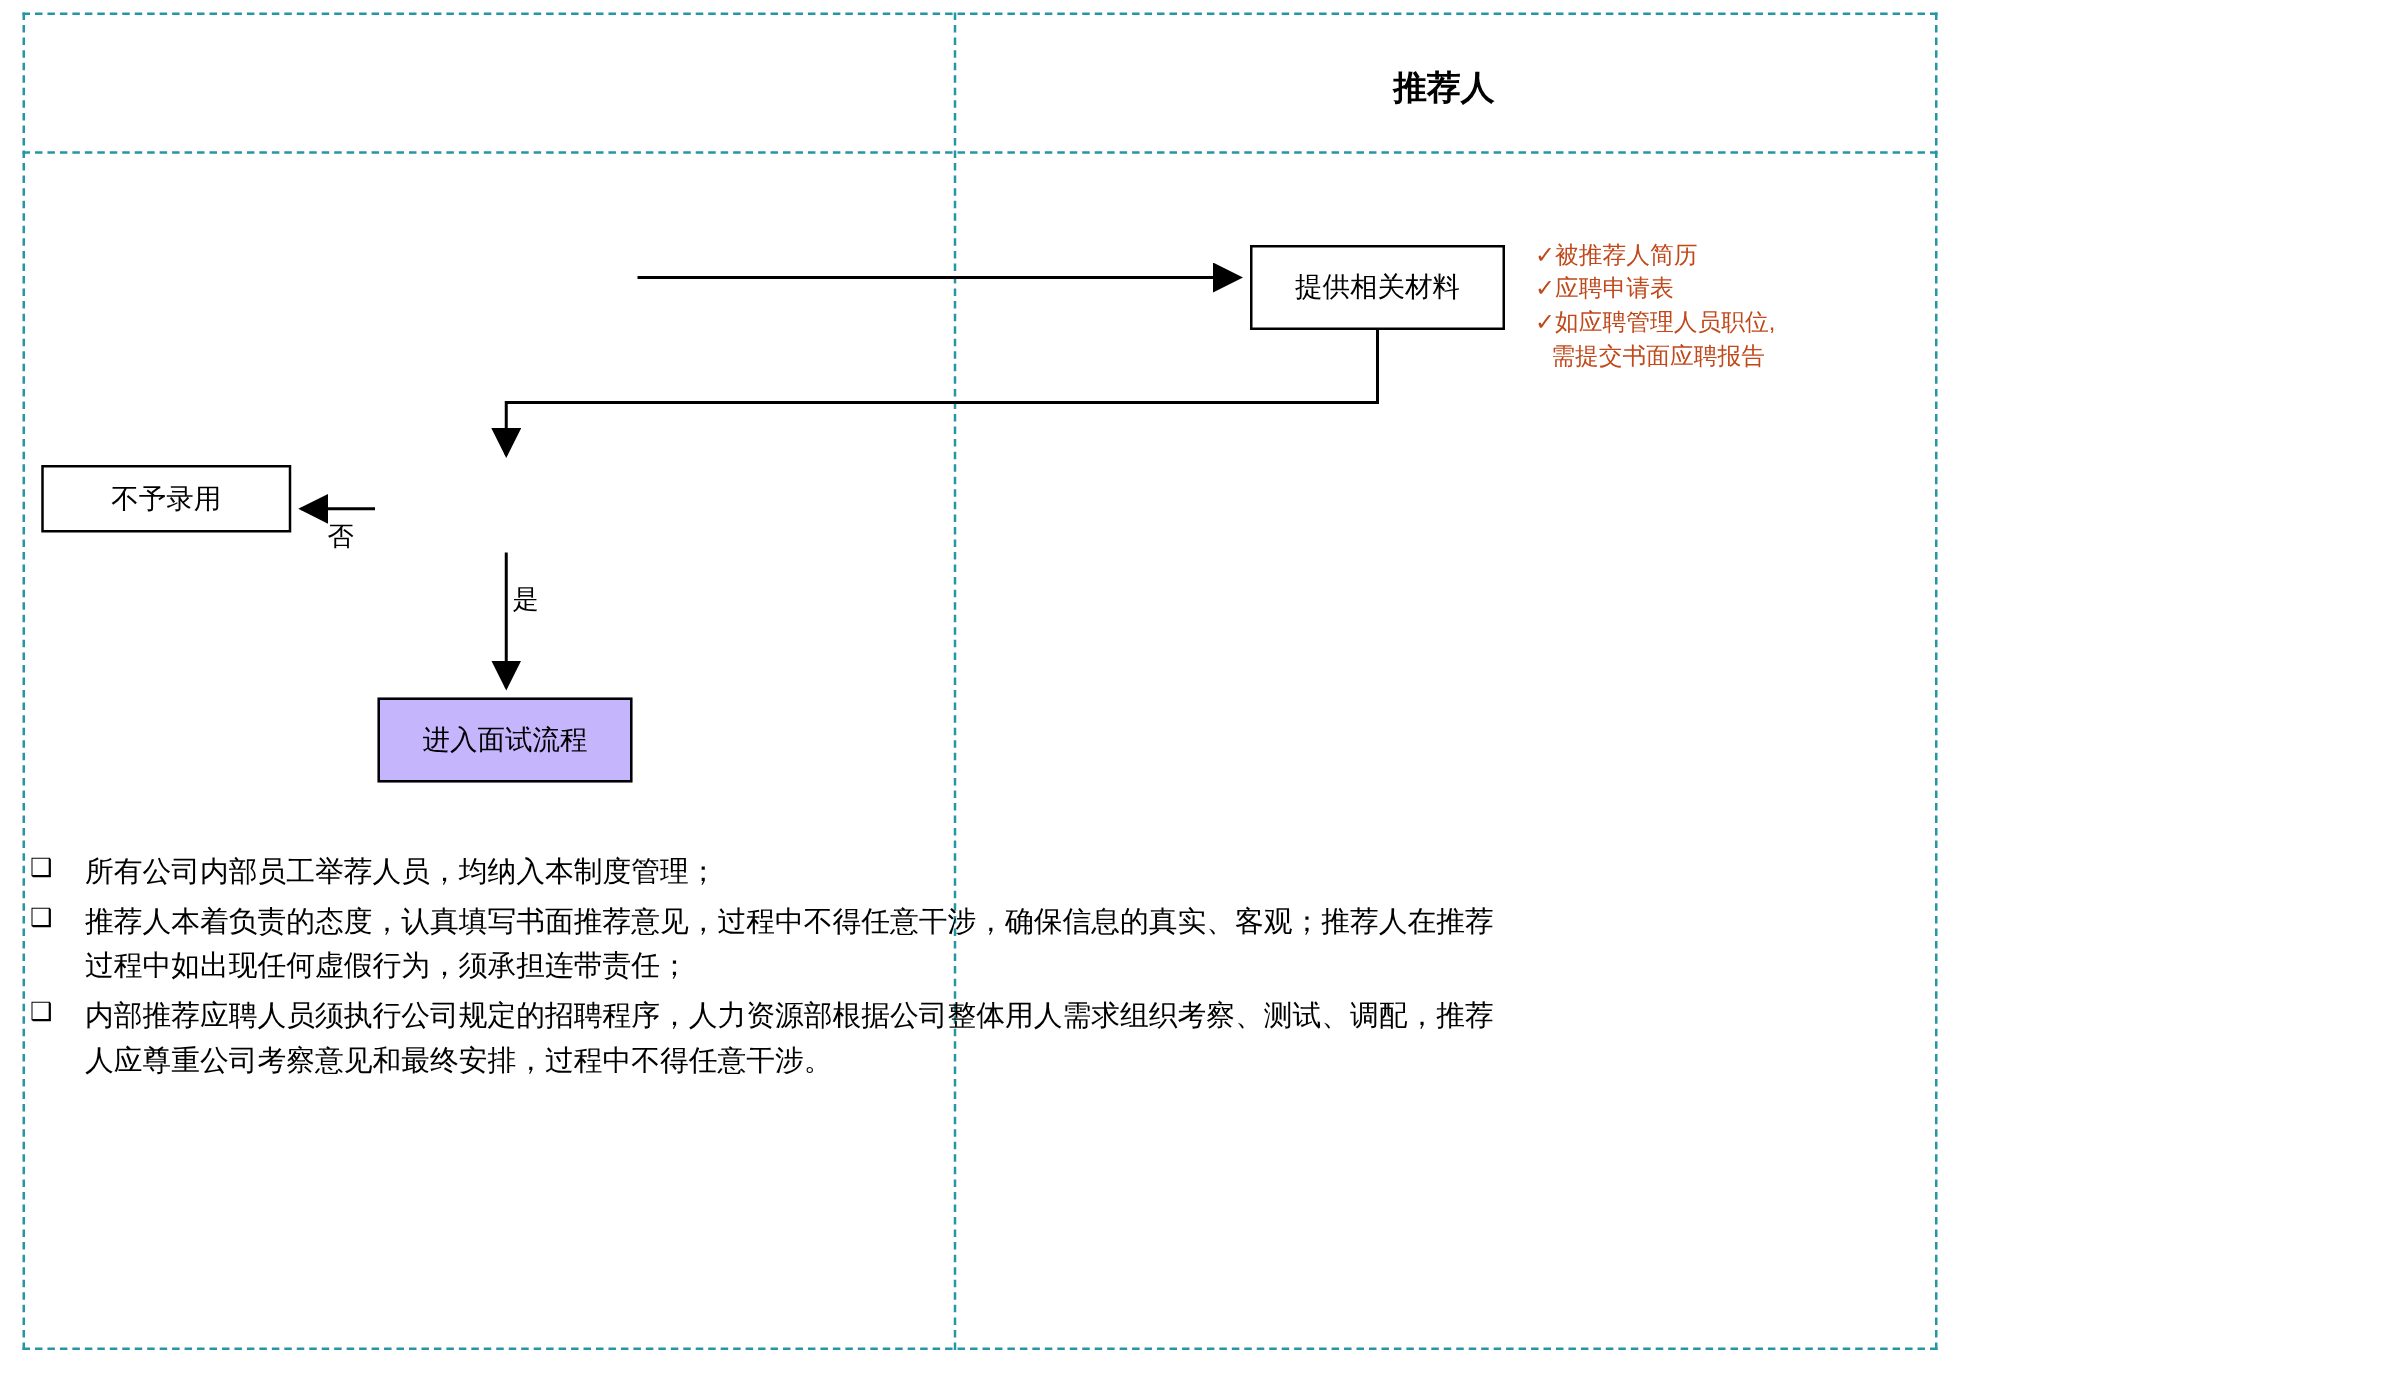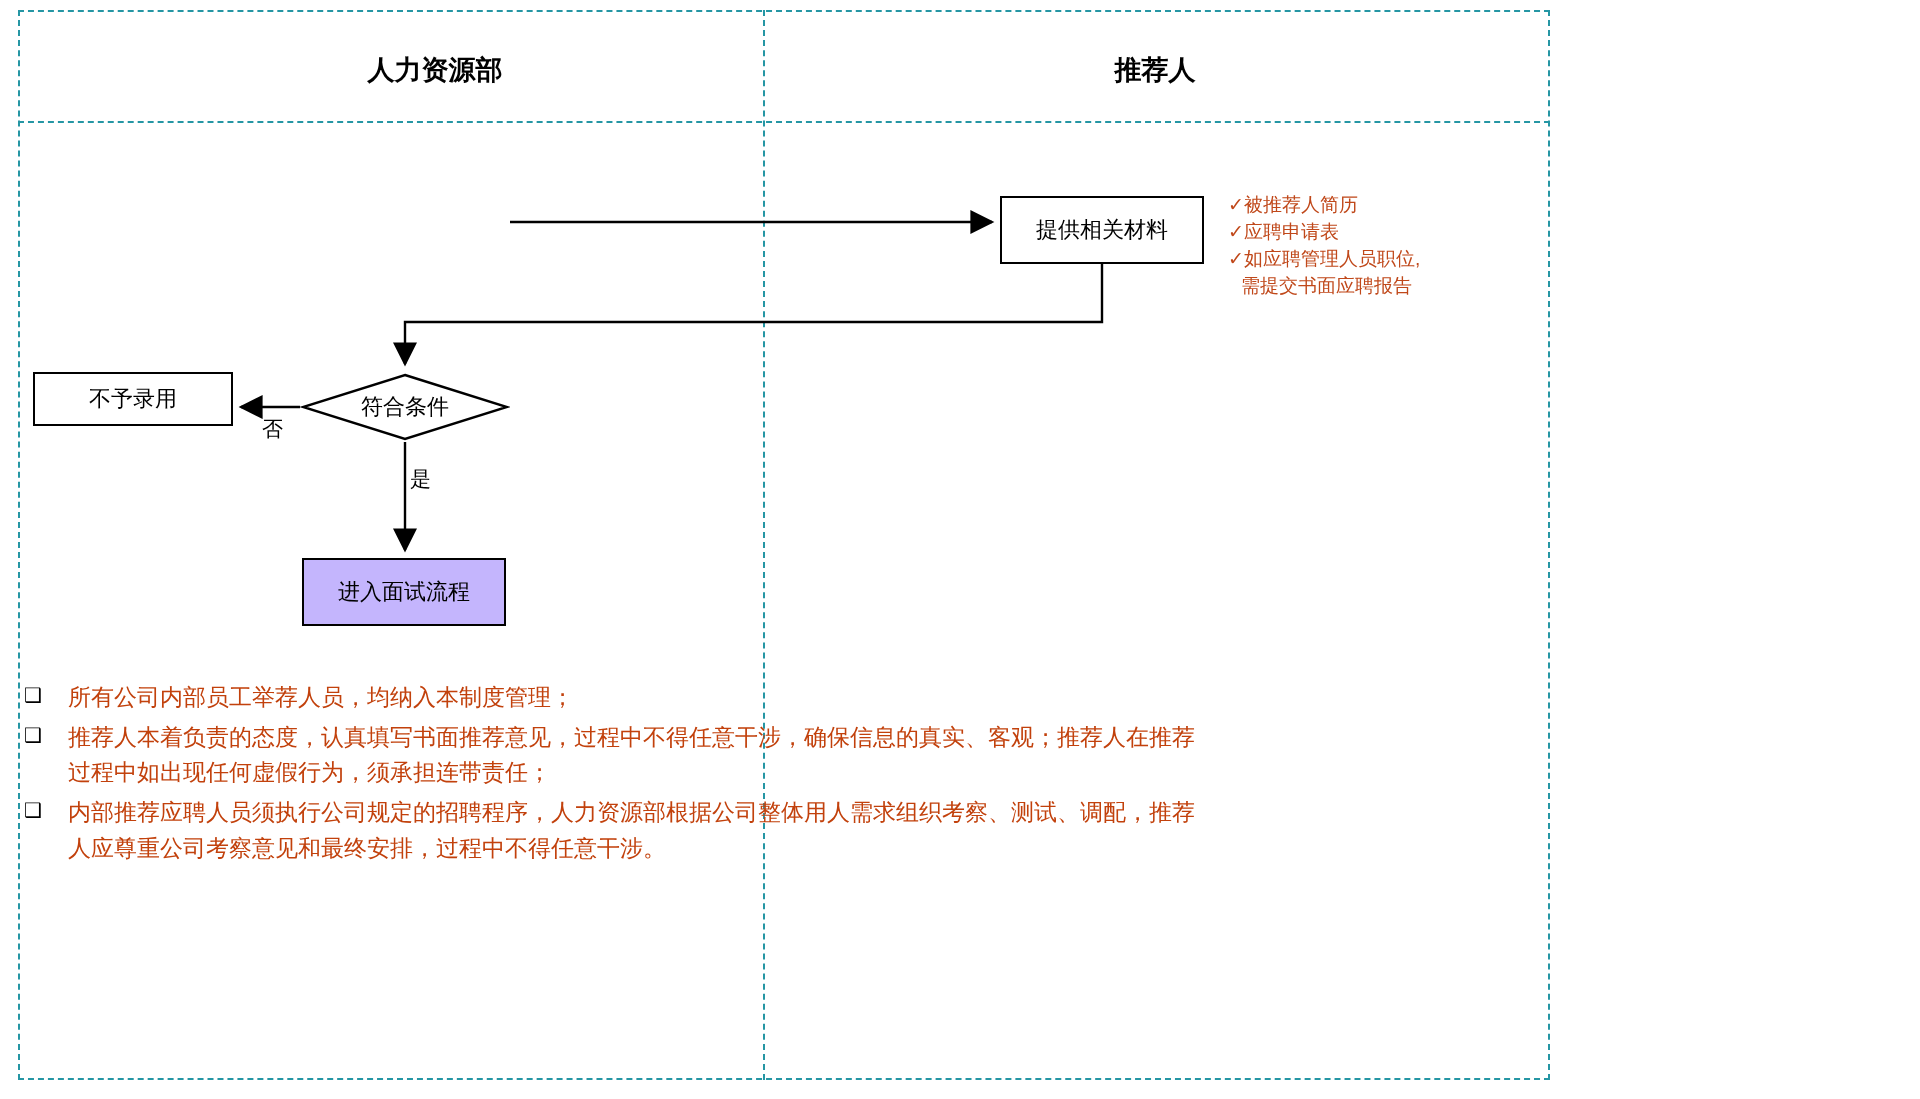--- a/index.html
+++ b/index.html
@@ -138,40 +138,39 @@
   .note-bullet {
     flex: 0 0 44px;
     font-size: 20px;
     line-height: 1.55;
     color: #000;
     padding-left: 2px;
   }
   .note-text {
     font-size: 23px;
     line-height: 1.55;
-    color: #c2410c;
+    color: #000000;
   }
 
   #arrows {
     position: absolute;
     left: 0; top: 0;
     width: 1920px; height: 1099px;
     pointer-events: none;
   }
 </style>
 </head>
 <body>
 
 <div id="canvas">
 
   <div class="frame"></div>
   <div class="lane-divider-h"></div>
   <div class="lane-divider-v"></div>
 
-  <div class="lane-title" id="lane-title-hr">人力资源部</div>
   <div class="lane-title" id="lane-title-ref">推荐人</div>
 
   <svg id="arrows">
     <defs>
       <marker id="ah" markerWidth="11" markerHeight="11" refX="9" refY="5" orient="auto" markerUnits="strokeWidth">
         <path d="M0,0 L10,5 L0,10 z" fill="#000"></path>
       </marker>
     </defs>
 
     <line x1="510" y1="222" x2="992" y2="222" stroke="#000" stroke-width="2.4" marker-end="url(#ah)"></line>
@@ -179,26 +178,20 @@
     <polyline points="1102,264 1102,322 405,322 405,364" fill="none" stroke="#000" stroke-width="2.4" marker-end="url(#ah)"></polyline>
 
     <line x1="300" y1="407" x2="241" y2="407" stroke="#000" stroke-width="2.4" marker-end="url(#ah)"></line>
 
     <line x1="405" y1="442" x2="405" y2="550" stroke="#000" stroke-width="2.4" marker-end="url(#ah)"></line>
   </svg>
 
 
   <div class="node" id="node-materials">提供相关材料</div>
 
-  <div id="node-decision">
-    <svg width="210" height="70" viewBox="0 0 210 70">
-      <polygon points="105,3 207,35 105,67 3,35" fill="#ffffff" stroke="#000000" stroke-width="2.4"></polygon>
-    </svg>
-    <div class="dec-label">符合条件</div>
-  </div>
 
   <div class="node" id="node-reject">不予录用</div>
 
   <div class="node" id="node-interview">进入面试流程</div>
 
   <div class="edge-label" id="label-no">否</div>
   <div class="edge-label" id="label-yes">是</div>
 
   <div id="annotation">
     <div class="ann-line">✓被推荐人简历</div>

